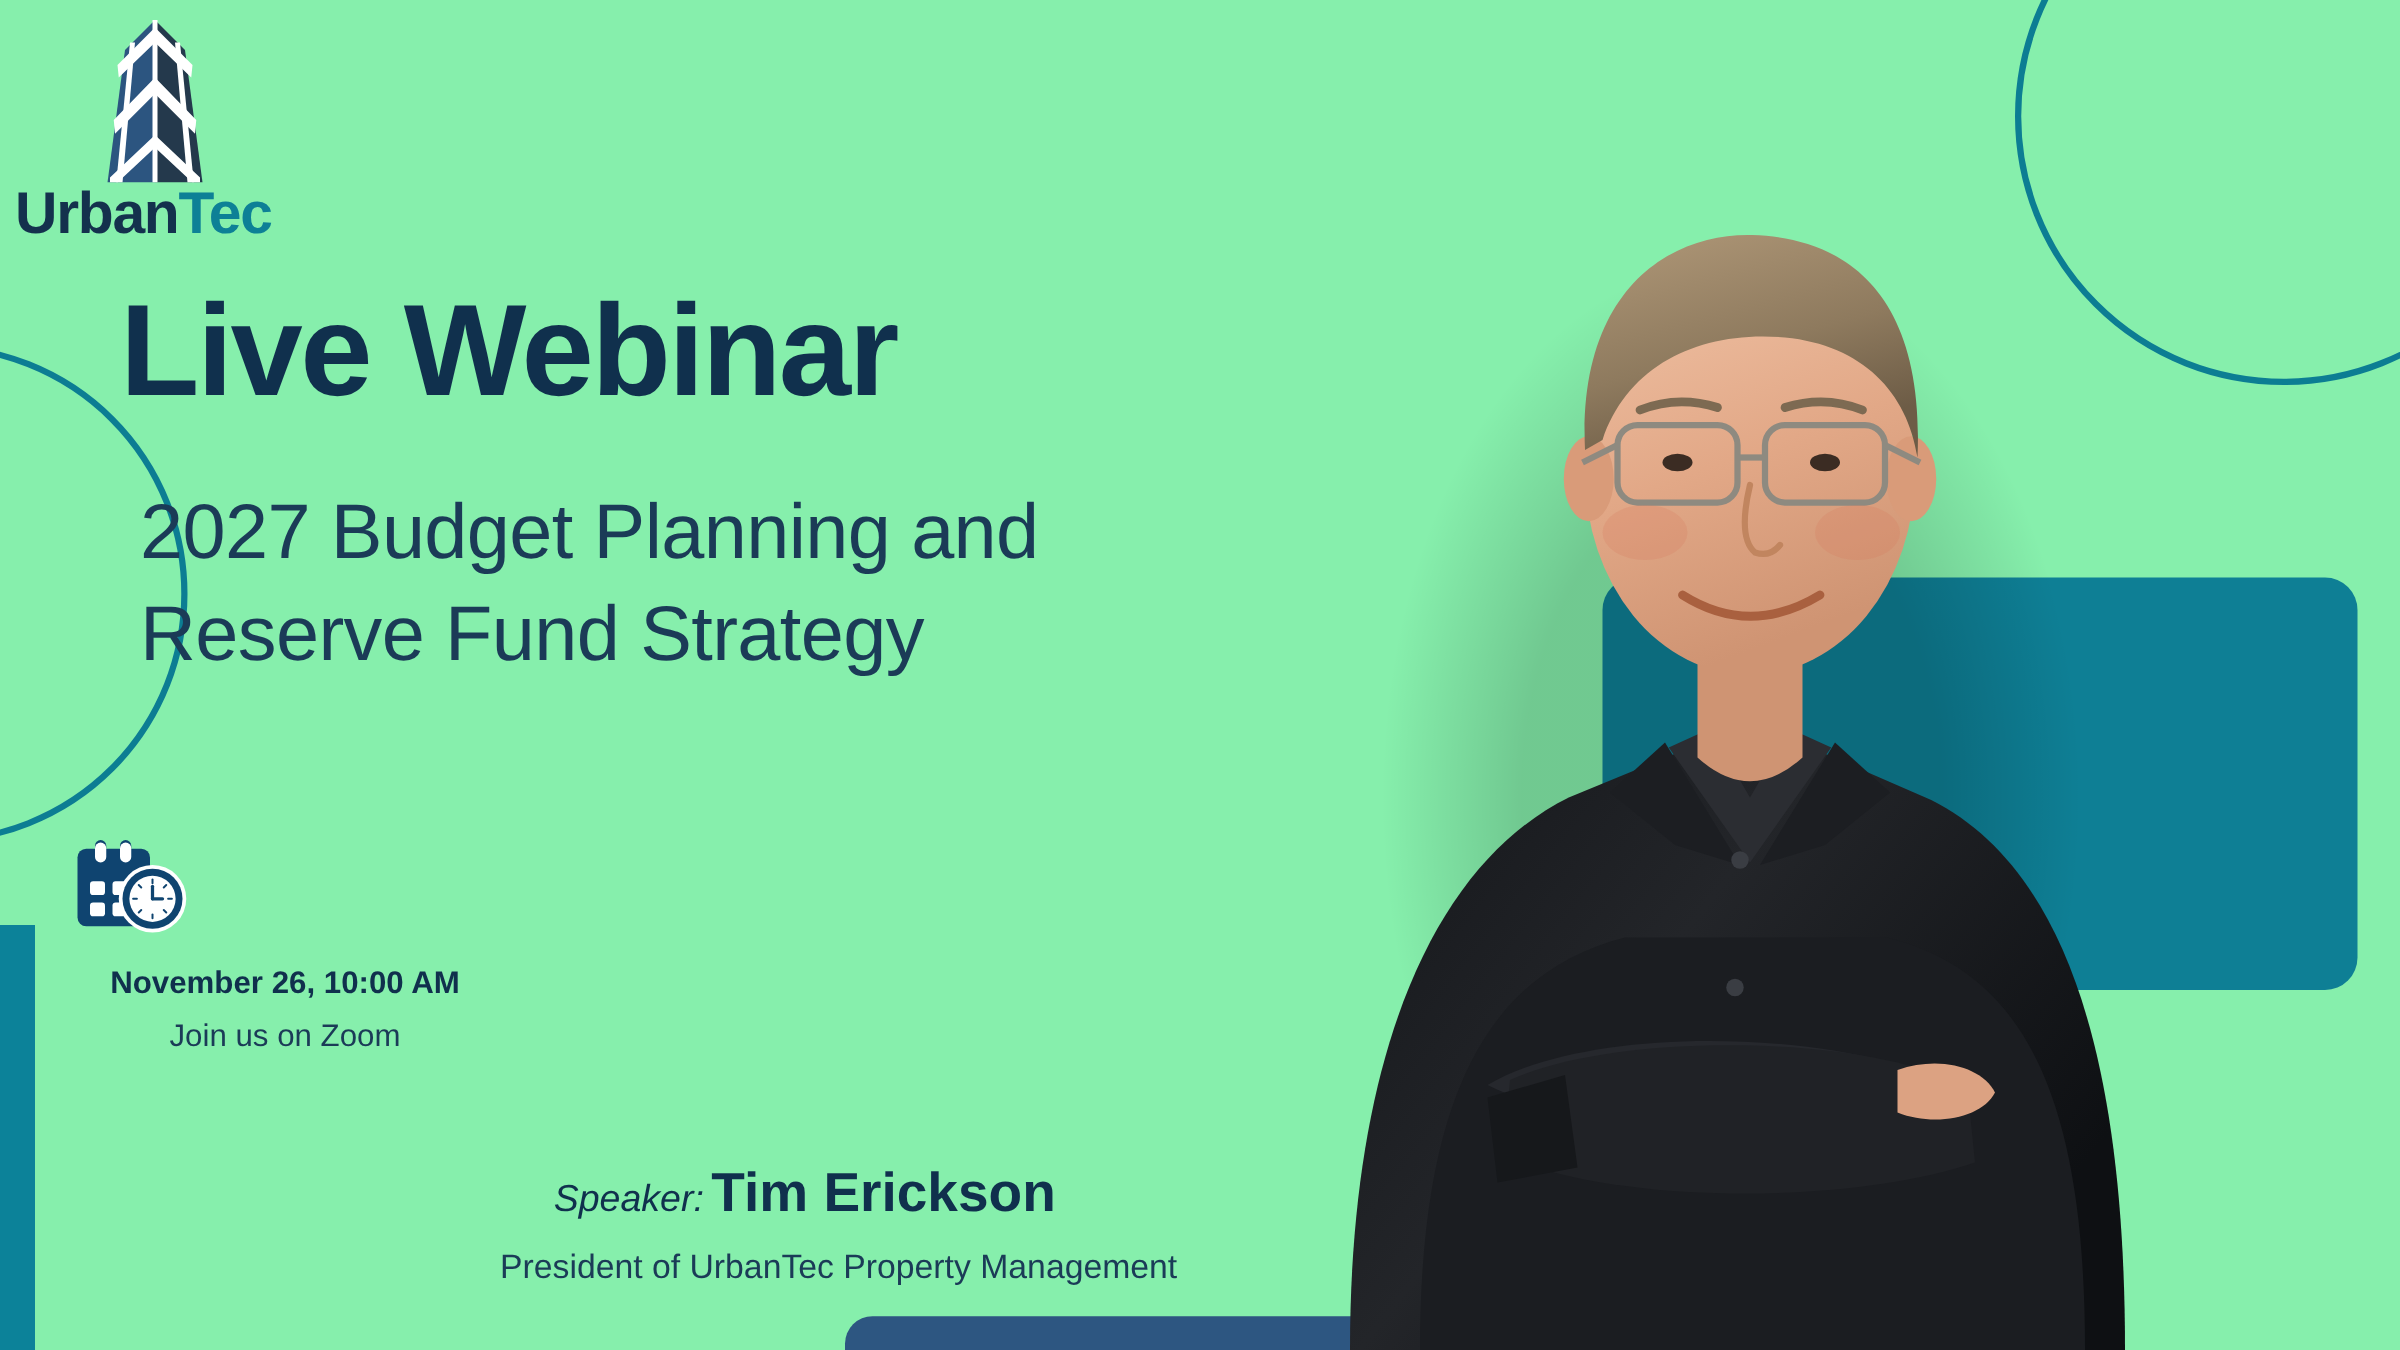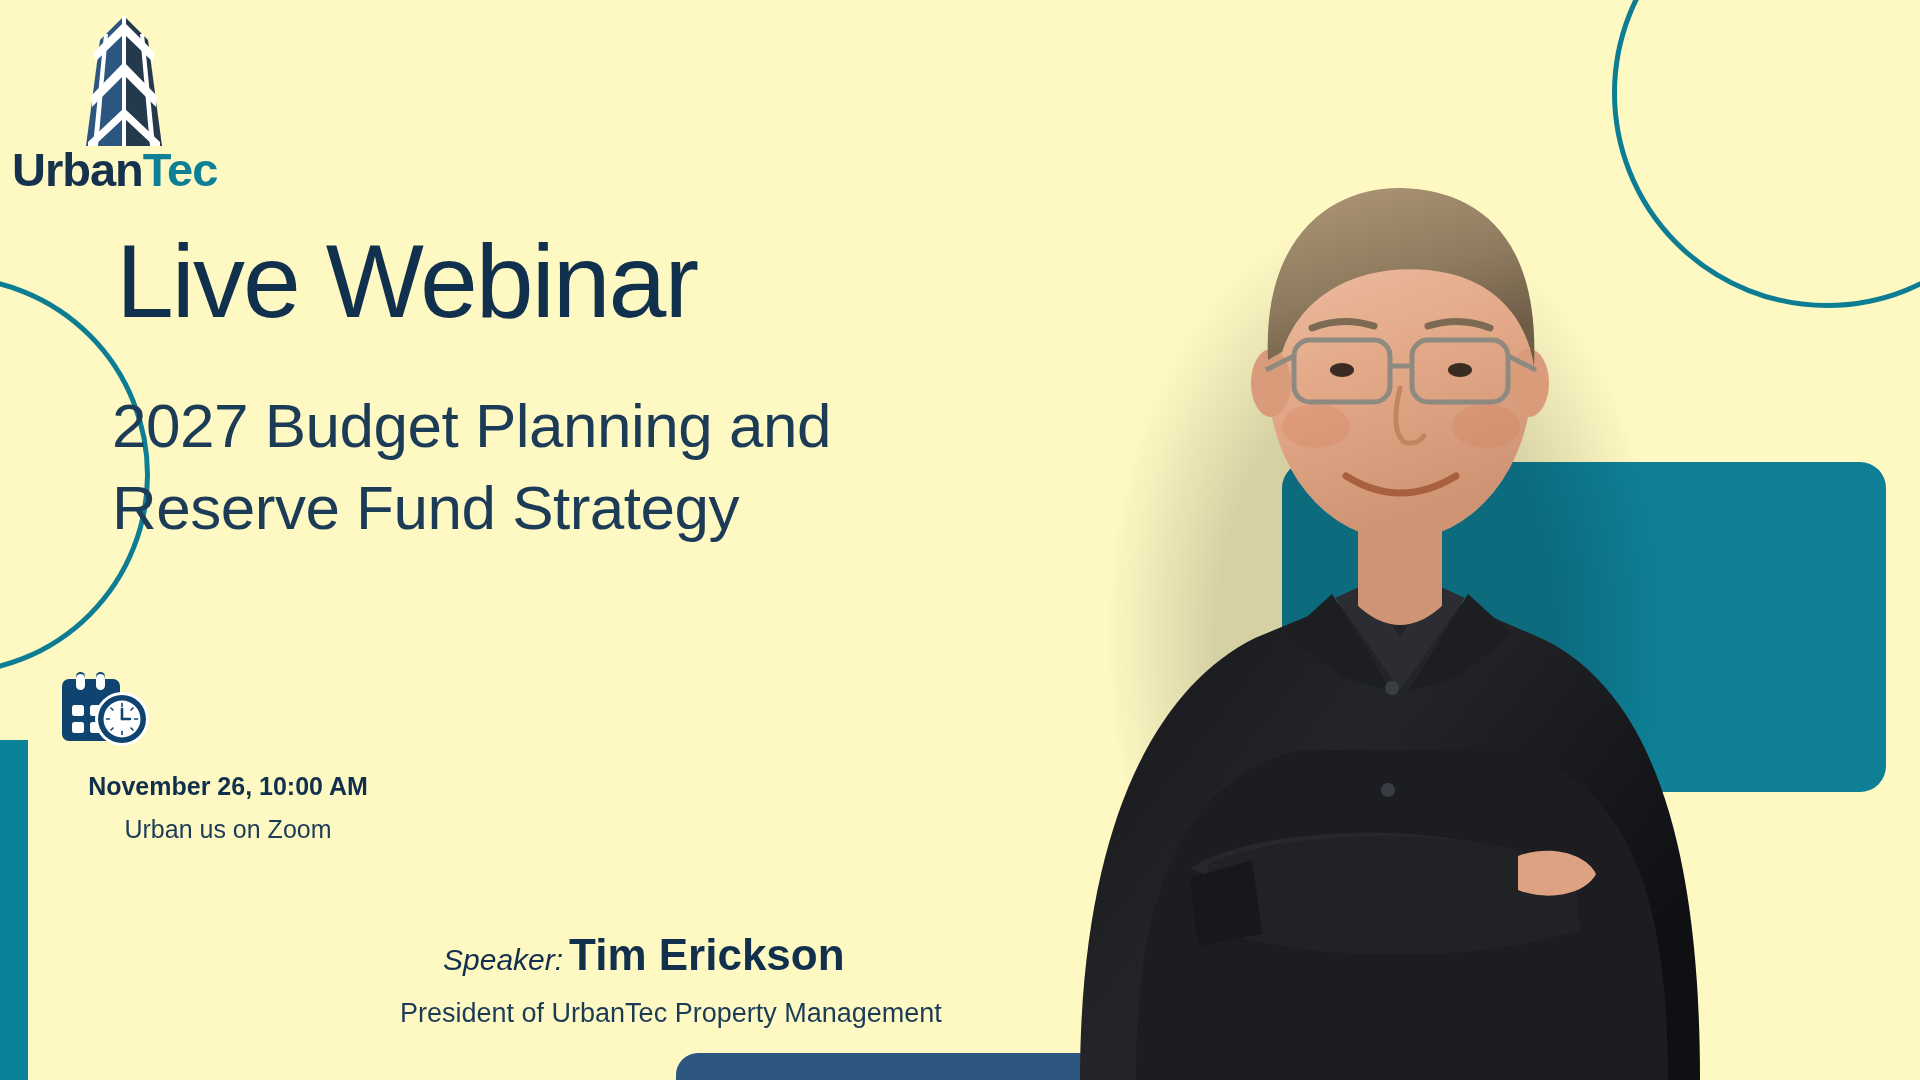--- a/index.html
+++ b/index.html
@@ -10,21 +10,21 @@
   body {
     width: 1920px;
     height: 1080px;
     font-family: "Liberation Sans", sans-serif;
     overflow: hidden;
   }
   #canvas {
     position: relative;
     width: 1920px;
     height: 1080px;
-    background: #fef9c3;
+    background: #86efac;
     overflow: hidden;
   }
 
   
   .deco-circle {
     position: absolute;
     border-radius: 50%;
     border: 5px solid #0c7d93;
     box-sizing: border-box;
     background: transparent;
@@ -93,24 +93,24 @@
     letter-spacing: -1px;
     line-height: 1;
     white-space: nowrap;
   }
   .wm-urban { color: #14314d; }
   .wm-tec { color: #0d8096; }
 
   
   #headline {
     position: absolute;
-    left: 116px;
+    left: 96px;
     top: 225px;
     font-size: 104px;
-    font-weight: normal;
+    font-weight: bold;
     color: #10304d;
     letter-spacing: -2px;
     line-height: 1.08;
     white-space: nowrap;
   }
   #subtitle {
     position: absolute;
     left: 112px;
     top: 385px;
     width: 920px;
@@ -257,21 +257,21 @@
         <line x1="75" y1="36" x2="73" y2="38"></line>
         <line x1="55" y1="56" x2="53" y2="58"></line>
       </g>
 
       <g stroke="#0f4470" stroke-width="2.6" stroke-linecap="round">
         <line x1="64" y1="47" x2="64" y2="37"></line>
         <line x1="64" y1="47" x2="72" y2="47"></line>
       </g>
     </svg>
     <div id="date-text">November 26, 10:00 AM</div>
-    <div id="join-text">Urban us on Zoom</div>
+    <div id="join-text">Join us on Zoom</div>
   </div>
 
   <div id="speaker-block">
     <div id="speaker-line">
       <span id="speaker-label">Speaker:</span><span id="speaker-name">Tim Erickson</span>
     </div>
     <div id="speaker-title">President of UrbanTec Property Management</div>
   </div>
 
   <svg id="speaker-photo" viewBox="0 0 690 1002">

